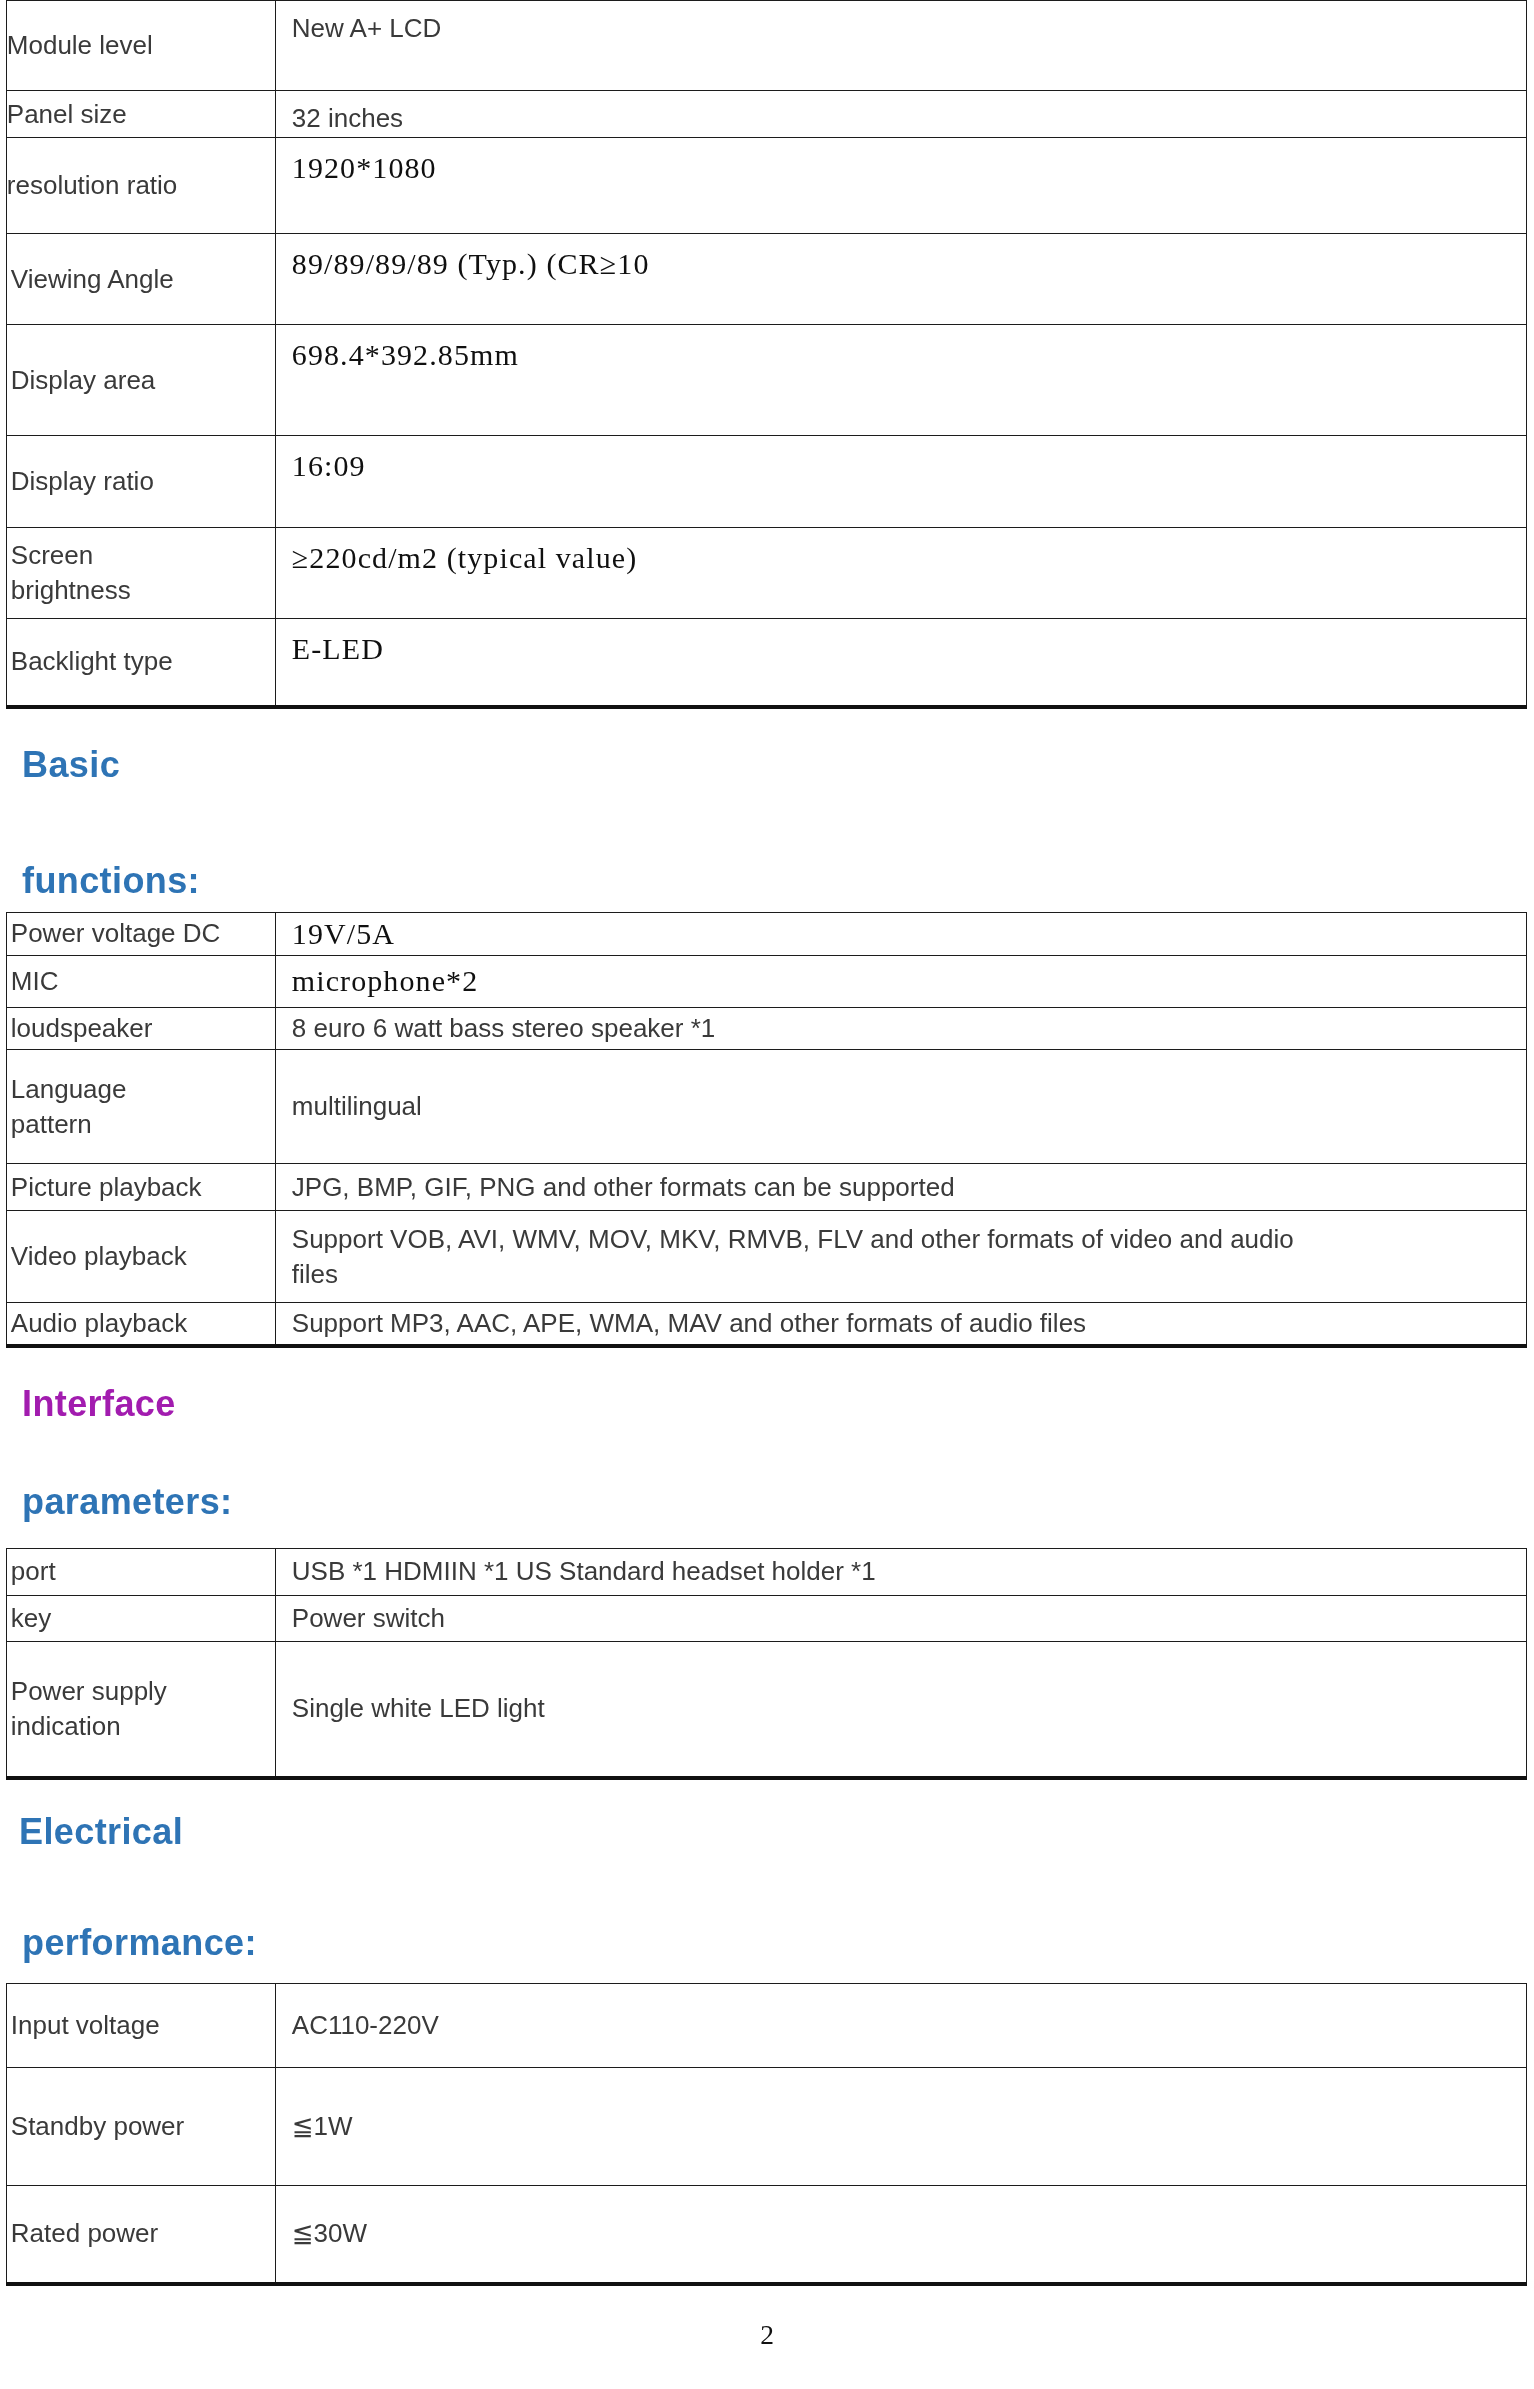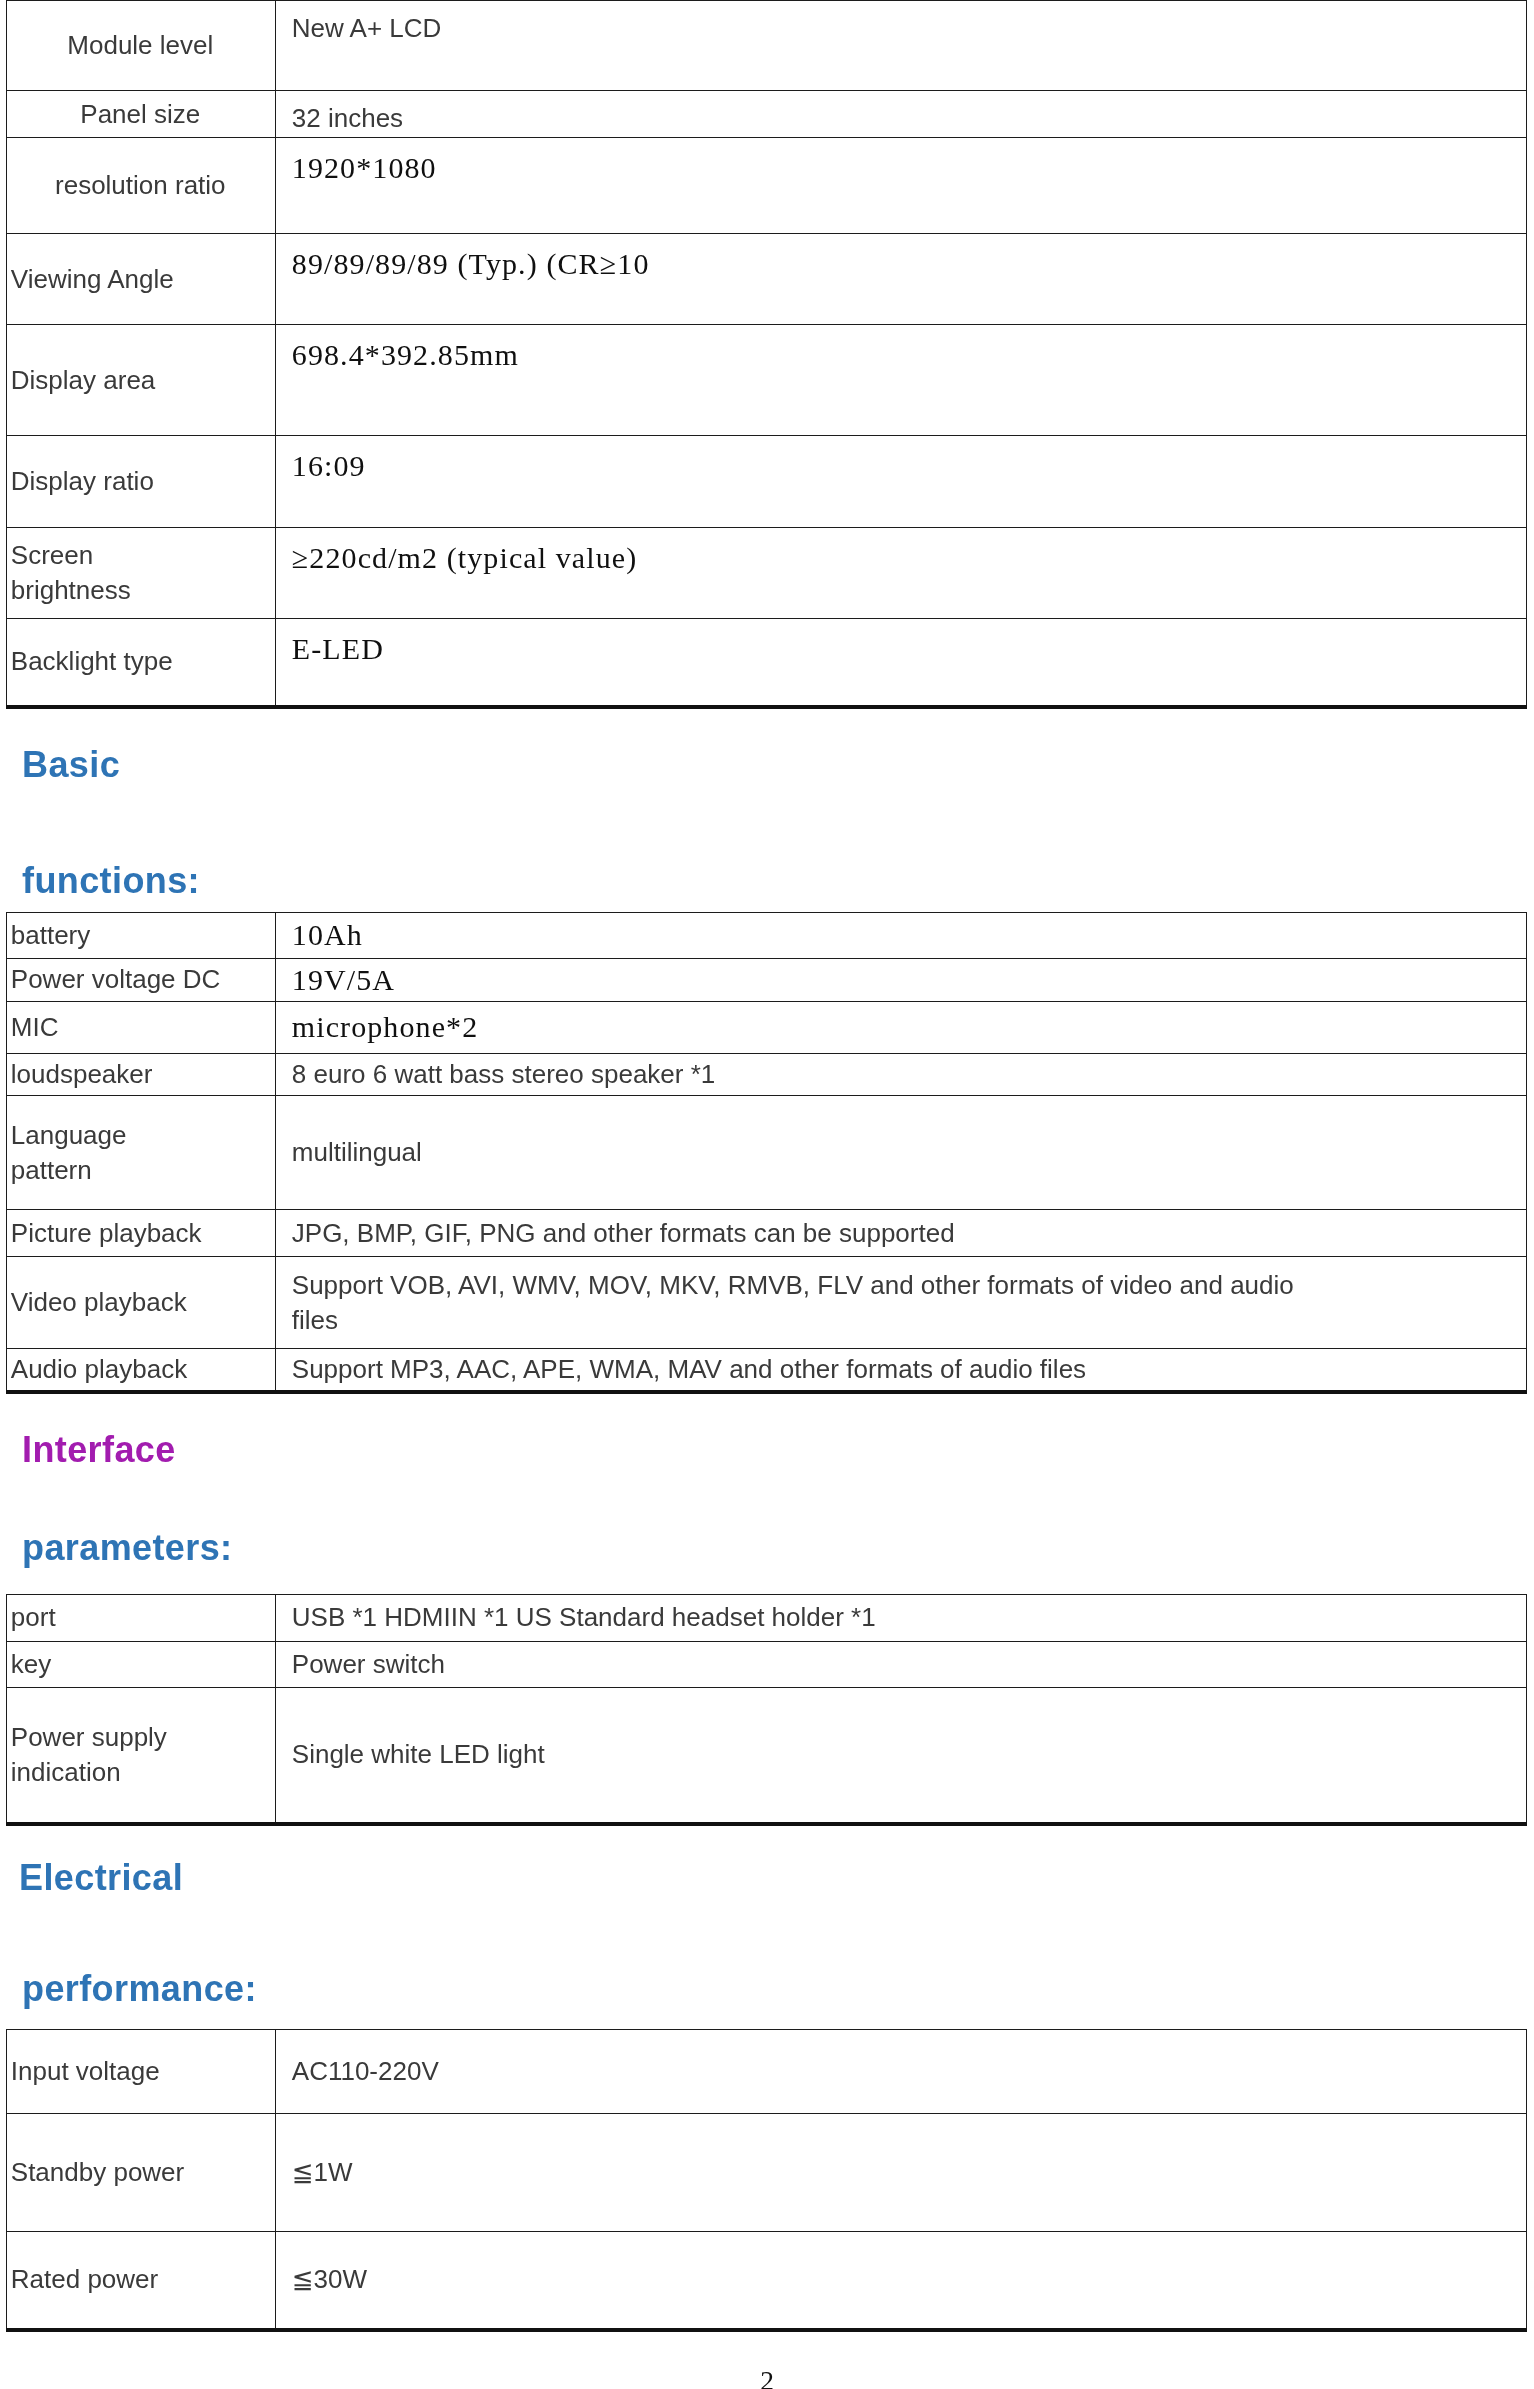--- a/index.html
+++ b/index.html
@@ -25,21 +25,21 @@
   table.spec tr:last-child td { border-bottom-width: 4.3px; border-bottom-color: #111111; }
   td.label {
     width: 267px;
     font-size: 26px;
     color: #3a3a3a;
     padding-left: 4px;
     vertical-align: middle;
     white-space: pre-line;
     line-height: 1.35;
   }
-  td.label.center { text-align: center; padding-left: 0; }
+  td.label.center { padding-left: 0; }
   td.value {
     padding-left: 16px;
     padding-right: 11.6px;
     vertical-align: middle;
     white-space: pre-line;
     line-height: 1.35;
   }
   td.value.top { vertical-align: top; padding-top: 10px; }
   td.value.sans { font-size: 26px; color: #3a3a3a; }
   td.value.serif {
@@ -119,24 +119,20 @@
 
   <div class="doc-heading" id="h-basic-1" style="color: rgb(46, 116, 181);">Basic</div>
   <div class="doc-heading" id="h-basic-2" style="color: rgb(46, 116, 181);">functions:</div>
 
   <table class="spec">
     <colgroup>
         <col style="width:269px">
         <col>
       </colgroup>
     <tbody>
-        <tr style="height: 46px;">
-          <td class="label">battery</td>
-          <td class="value serif">10Ah</td>
-        </tr>
         <tr style="height: 43px;">
           <td class="label">Power voltage DC</td>
           <td class="value serif">19V/5A</td>
         </tr>
         <tr style="height: 52px;">
           <td class="label">MIC</td>
           <td class="value serif">microphone*2</td>
         </tr>
         <tr style="height: 42px;">
           <td class="label">loudspeaker</td>

